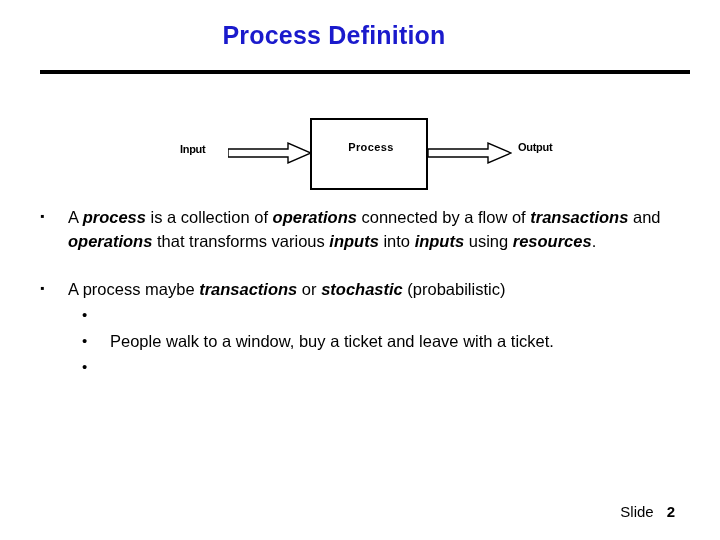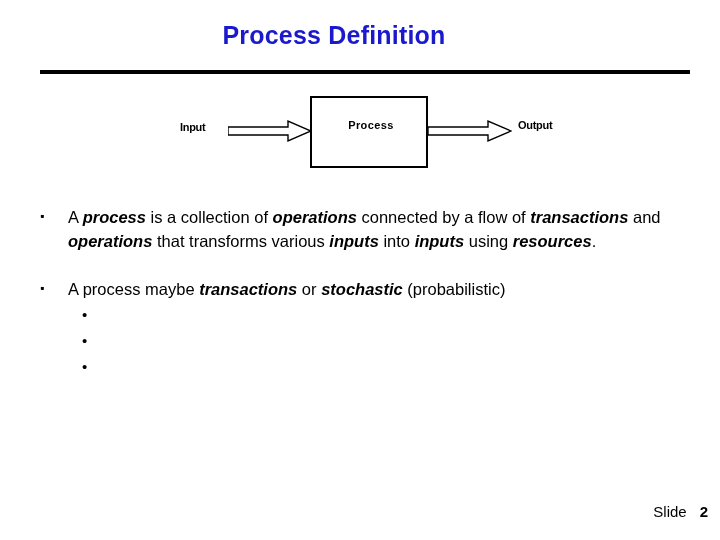--- a/index.html
+++ b/index.html
@@ -36,21 +36,21 @@
     top: 70px;
     width: 650px;
     height: 4px;
     background: #000000;
   }
 
   
   .diagram {
     position: absolute;
     left: 0;
-    top: 90px;
+    top: 112px;
     width: 700px;
     height: 90px;
   }
 
   .diagram-label {
     position: absolute;
     font-size: 11px;
     font-weight: bold;
     letter-spacing: -0.3px;
     line-height: 13px;
@@ -132,21 +132,21 @@
   }
   .sub-text {
     flex: 1 1 auto;
     font-size: 16.5px;
     line-height: 26px;
   }
 
   
   .footer {
     position: absolute;
-    right: 12px;
+    right: 45px;
     top: 503px;
     font-size: 15px;
     line-height: 18px;
     white-space: nowrap;
   }
   .footer-word { color: #000; }
   .footer-num  { font-weight: bold; margin-left: 13px; }
 </style>
 </head>
 <body>
@@ -196,20 +196,21 @@
     <div class="sub-list">
       <div class="sub-row">
         <div class="sub-marker">
           <span>•</span>
         </div>
       </div>
       <div class="sub-row">
         <div class="sub-marker">
           <span>•</span>
         </div>
+        <div class="sub-text">People walk to a window, buy a ticket and leave with a ticket.</div>
       </div>
       <div class="sub-row">
         <div class="sub-marker">
           <span>•</span>
         </div>
       </div>
     </div>
   </div>
 </div>
 

